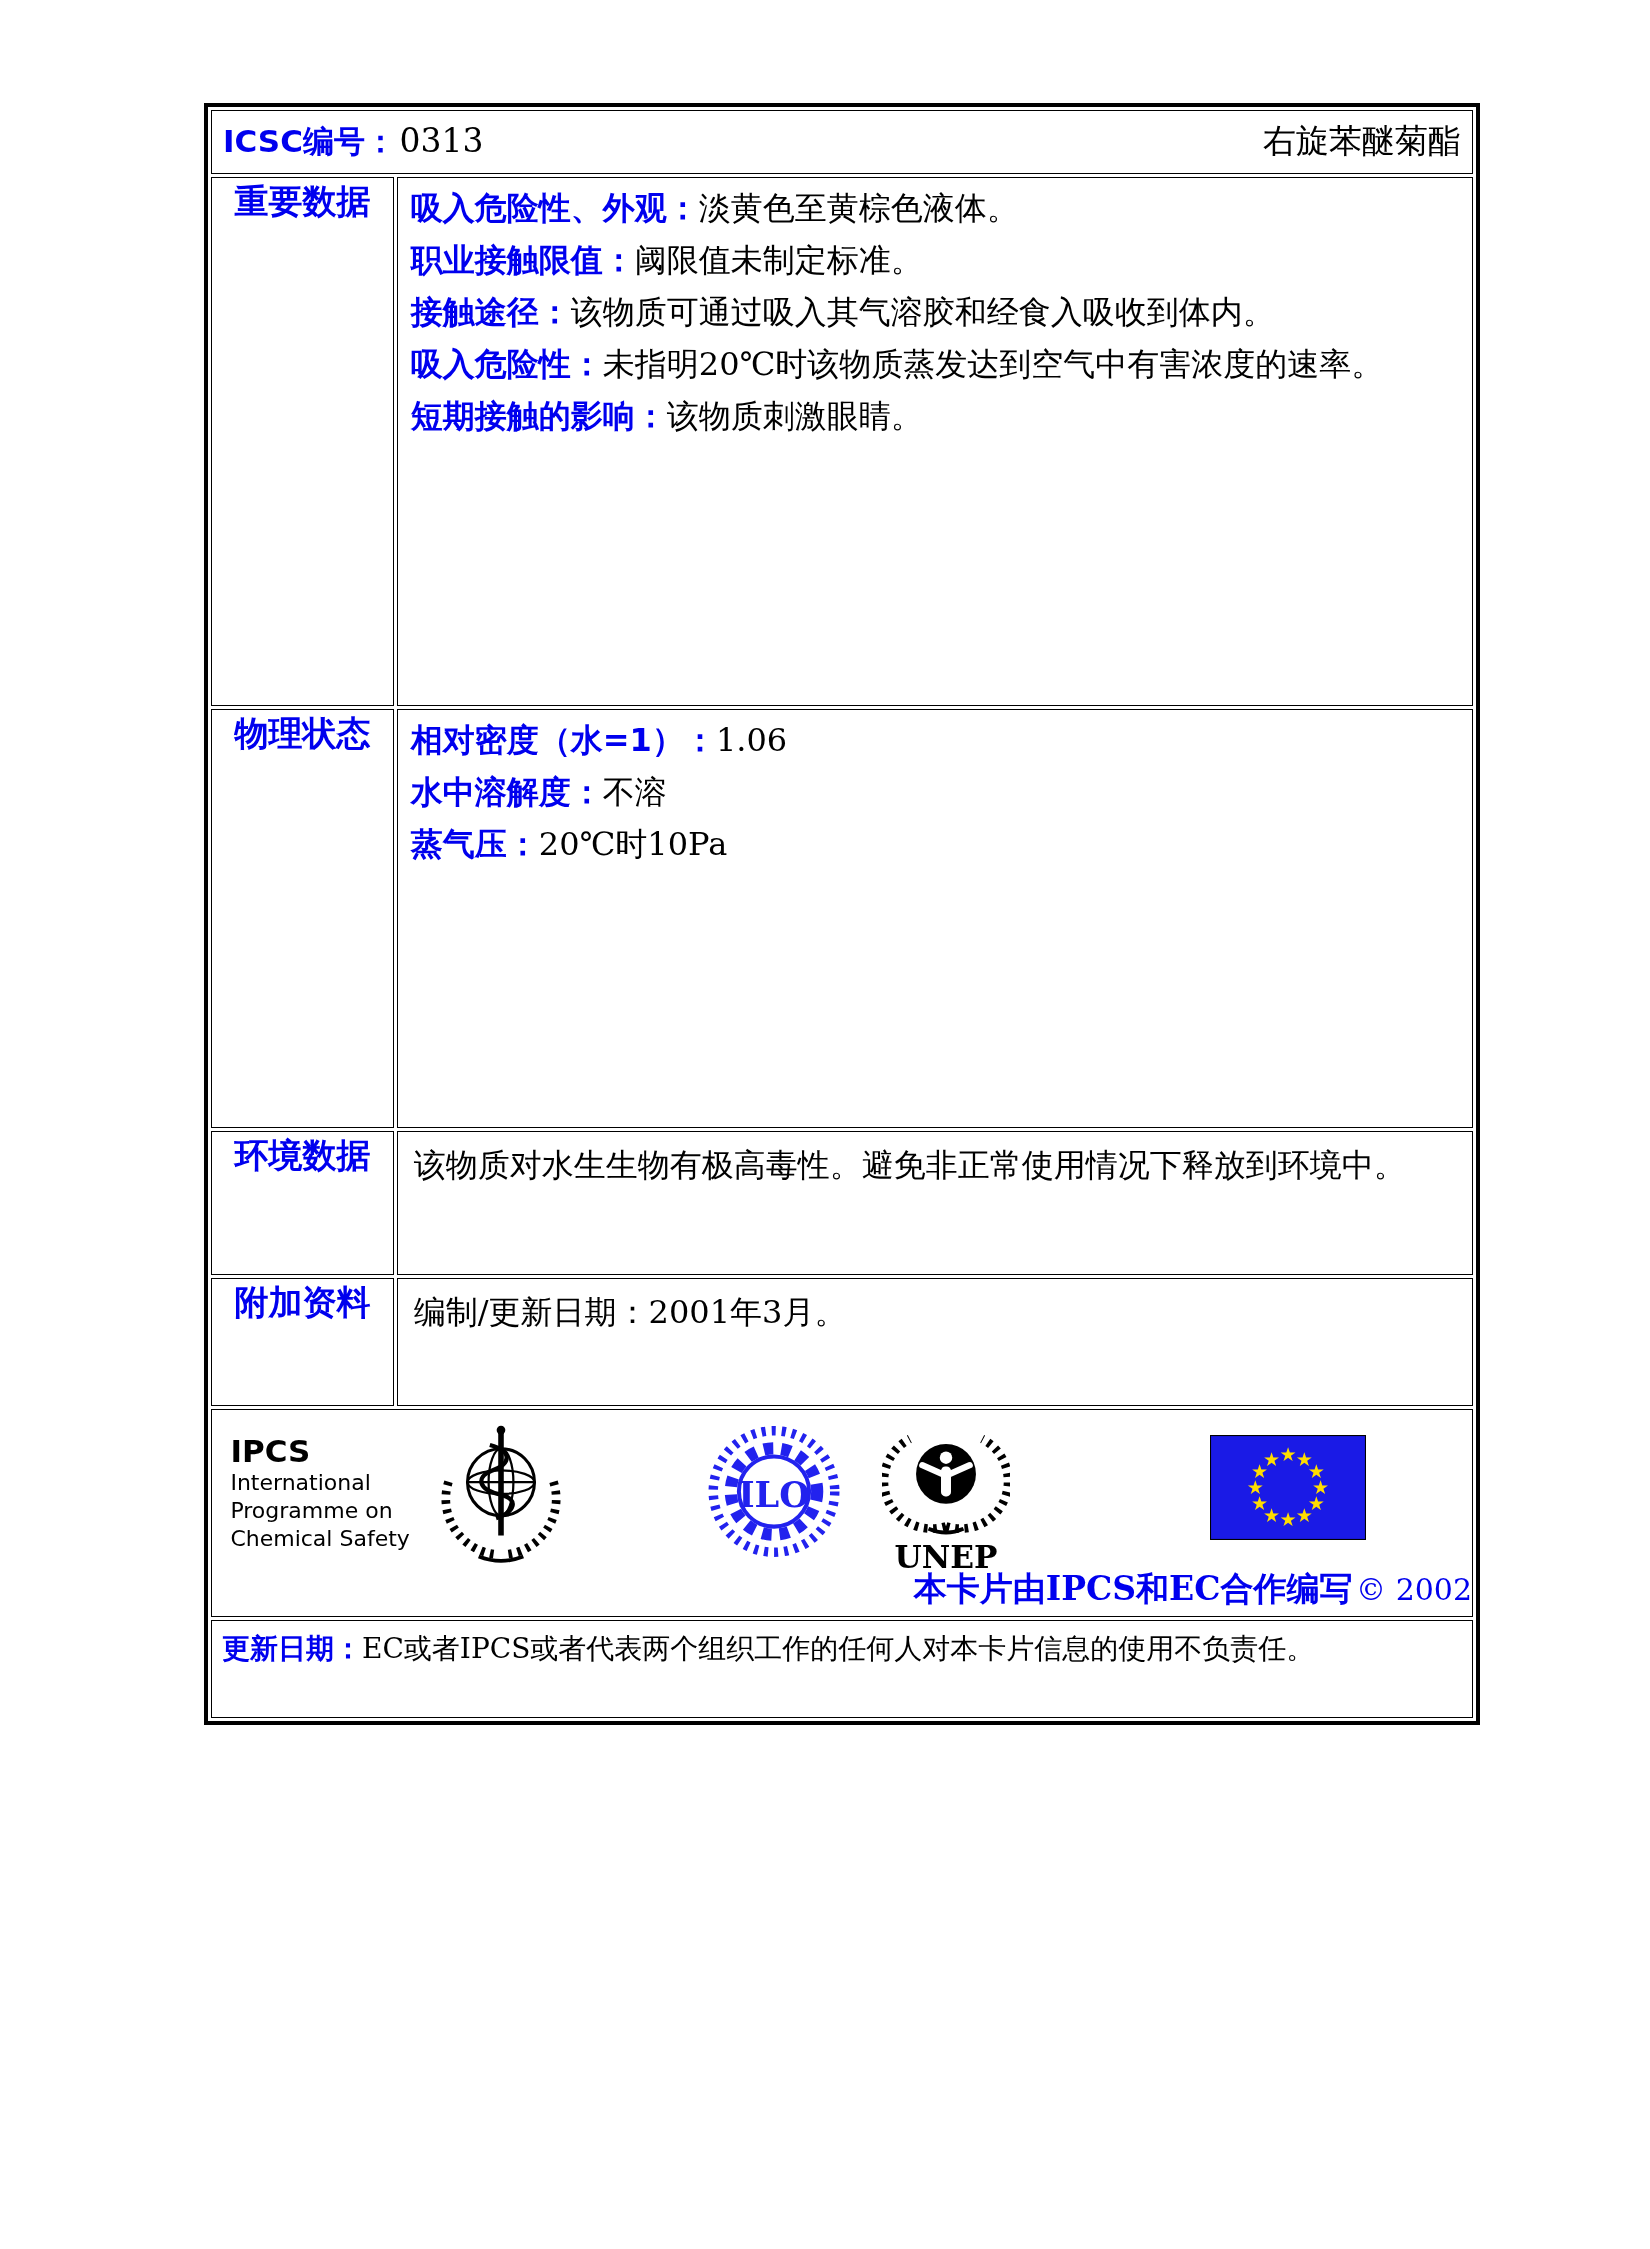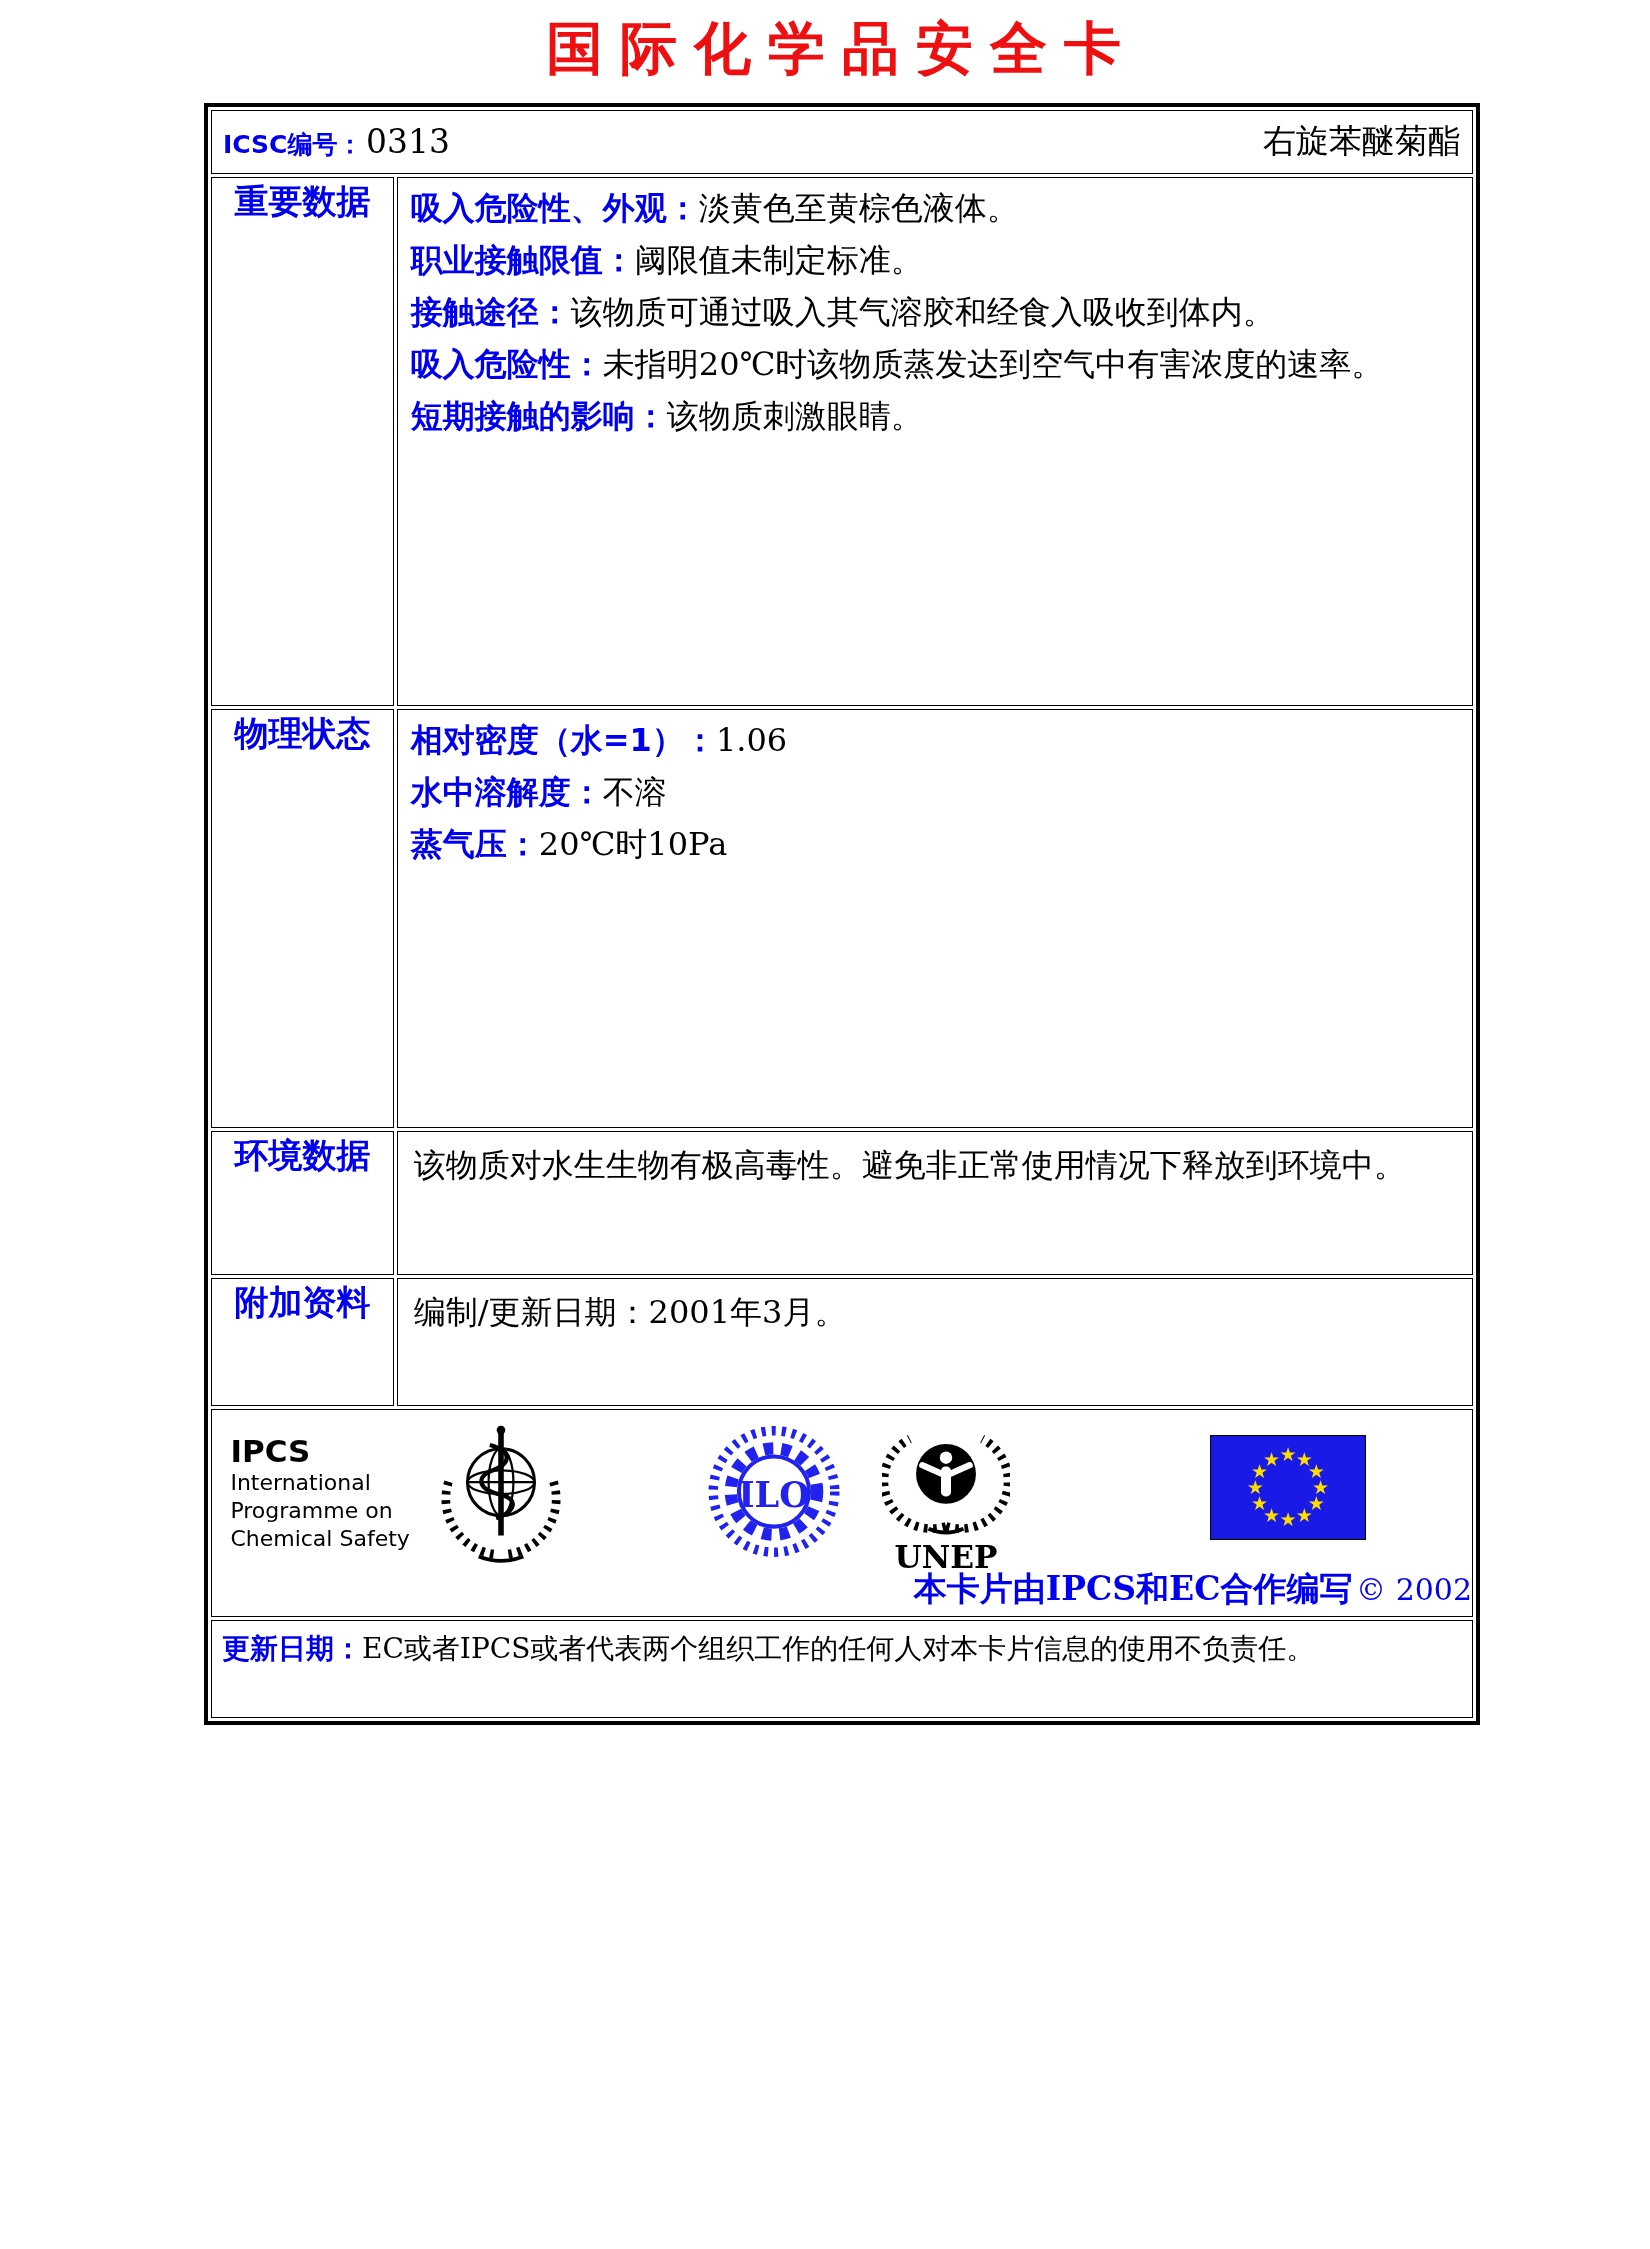--- a/index.html
+++ b/index.html
@@ -12,21 +12,21 @@
              border:4.3px solid #000;border-collapse:separate;border-spacing:3.5px;
              background:#fff;table-layout:fixed;}
   table.card td{border:1.4px solid #000;background:#fff;vertical-align:top;overflow:hidden;}
   col.c1{width:183px;}
   td.label-cell{vertical-align:middle;text-align:center;}
   td.label-cell span{color:#0000ee;font-weight:bold;font-size:34px;
                      font-family:"DejaVu Sans","Liberation Sans",sans-serif;white-space:nowrap;}
   td.content-cell{padding:4.3px 12.8px;}
   .head-flex{display:flex;justify-content:space-between;align-items:center;
              padding:5.7px 10px;height:48px;}
-  .blab{color:#0000ee;font-weight:bold;font-size:25px;
+  .blab{color:#0000ee;font-weight:bold;font-size:31px;
         font-family:"DejaVu Sans","Liberation Sans",sans-serif;}
   .bval{color:#000;font-size:33px;font-family:"DejaVu Serif","Liberation Serif",serif;}
   .chem{color:#000;font-size:33px;font-family:"DejaVu Serif","Liberation Serif",serif;}
   .kv{font-size:32px;line-height:52px;}
   .kv .k{color:#0000ee;font-weight:bold;font-size:32px;
          font-family:"DejaVu Sans","Liberation Sans",sans-serif;}
   .kv .v{color:#000;}
   .para{font-size:32px;line-height:52px;color:#000;margin:3px;}
   .para.notes{line-height:75px;}
   .logos-cell{position:relative;}
@@ -42,21 +42,20 @@
   .legal-cell{padding:8.5px 10px;}
   .legal-label{color:#0000ee;font-weight:bold;font-size:28px;
                font-family:"DejaVu Sans","Liberation Sans",sans-serif;}
   .legal-text{color:#000;font-size:28px;}
 </style>
 </head>
 <body>
 
 <div class="page">
 
-  <div class="title">国际化学品安全卡</div>
 
   <table class="card">
     <colgroup>
         <col class="c1">
         <col>
       </colgroup>
 
     <tbody>
         <tr>
       <td colspan="2" style="height:60px;">

